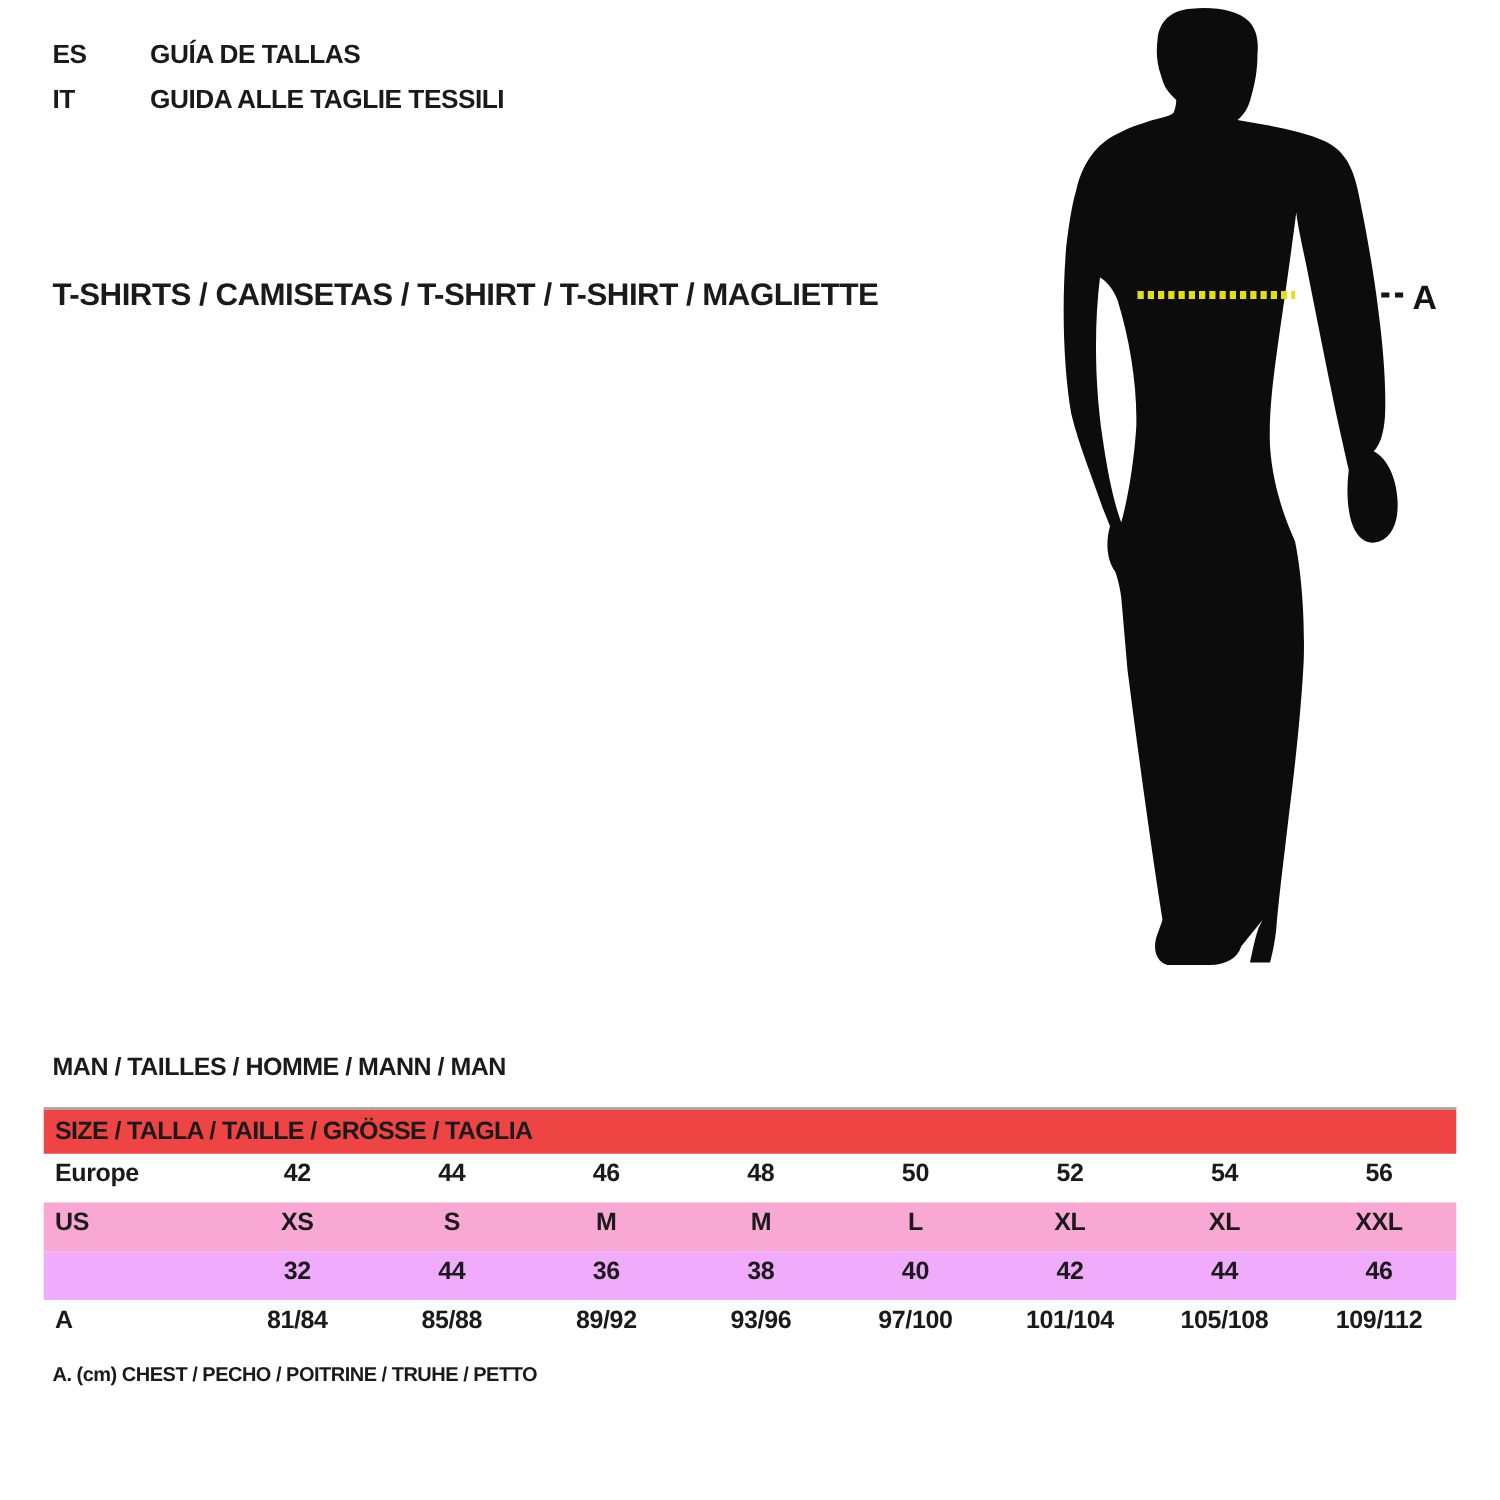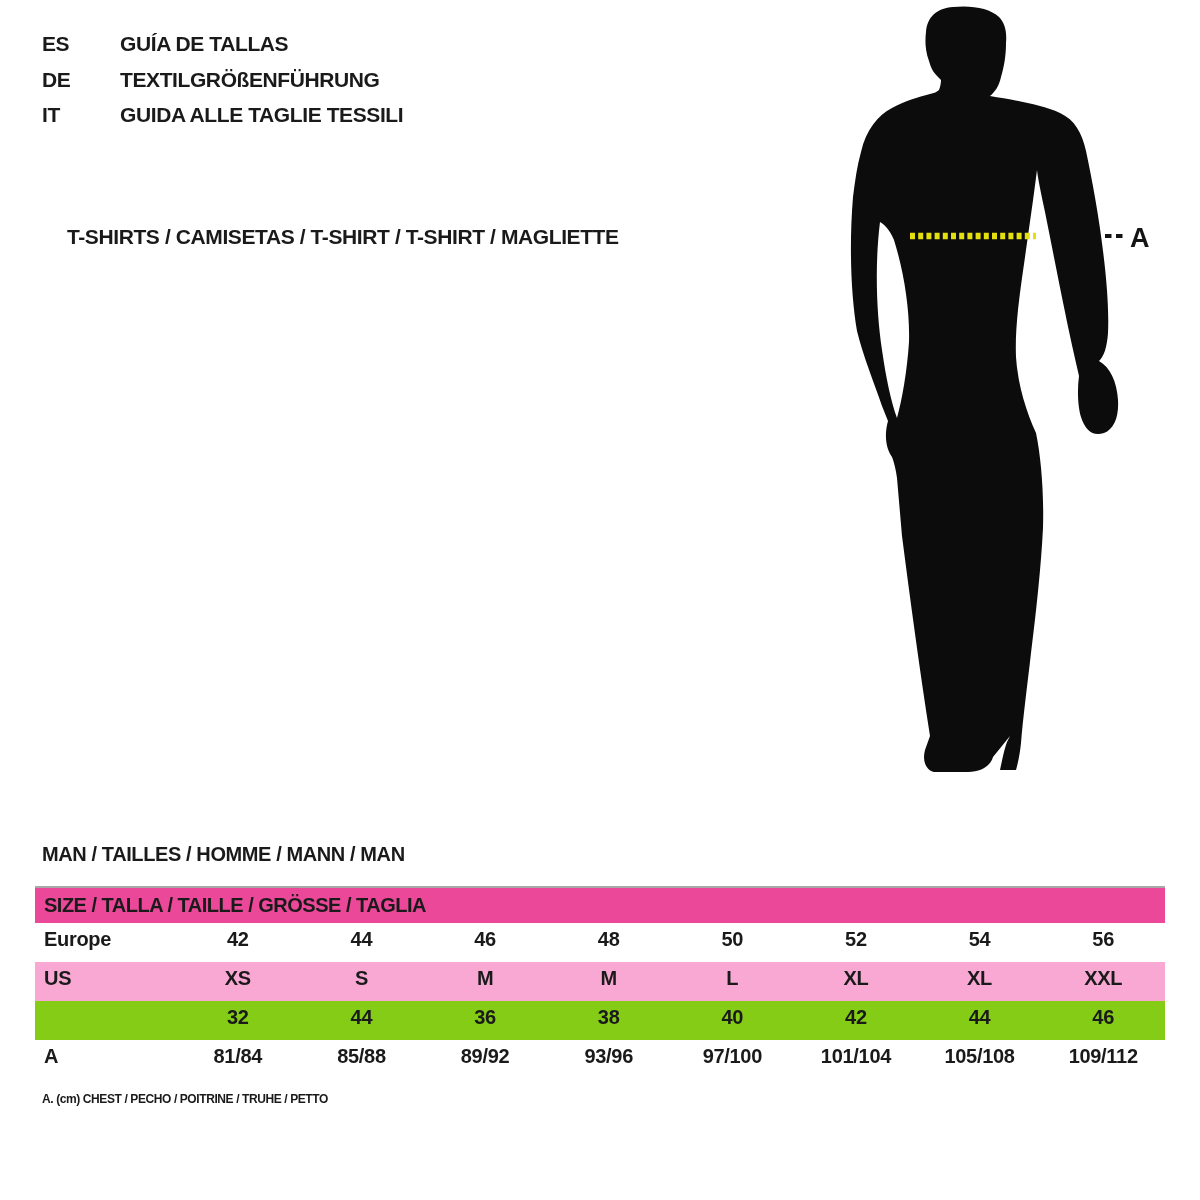--- a/index.html
+++ b/index.html
@@ -6,47 +6,46 @@
   body{
     width:1200px;height:1200px;position:relative;background:#ffffff;
     font-family:"Liberation Sans","DejaVu Sans",sans-serif;
     color:#1a1a1a;overflow:hidden;
   }
   
   .lang-list{position:absolute;left:42px;top:26px;}
   .lang-row{font-weight:bold;font-size:21px;line-height:35.6px;letter-spacing:-0.4px;white-space:nowrap;}
   .lang-code{display:inline-block;width:78px;}
   
-  .category-block{position:absolute;left:42px;top:221px;font-weight:bold;font-size:21px;line-height:31px;letter-spacing:-0.4px;white-space:nowrap;margin-left:25px;}
+  .category-block{position:absolute;left:42px;top:221px;font-weight:bold;font-size:25px;line-height:31px;letter-spacing:-0.4px;white-space:nowrap;}
   
   .figure{position:absolute;left:830px;top:0;width:370px;height:800px;}
   .figure text{font-family:"Liberation Sans","DejaVu Sans",sans-serif;font-size:27px;font-weight:bold;fill:#141414;}
   
   .section-title{position:absolute;left:42px;top:843px;font-weight:bold;font-size:20px;letter-spacing:-0.4px;white-space:nowrap;}
   
   .size-table{position:absolute;left:35px;top:886px;width:1130px;}
   .table-header{
     height:35px;line-height:35px;padding-left:9px;
     font-weight:bold;font-size:20px;letter-spacing:-0.5px;
     border-top:2px solid #a8a8a8;white-space:nowrap;
   }
   .t-row{display:flex;height:39px;line-height:33px;font-weight:bold;font-size:20px;letter-spacing:-0.3px;}
   .t-label{width:132px;padding-left:9px;text-align:left;}
   .t-cell{flex:1;text-align:center;}
   
-  .footnote{position:absolute;left:42px;top:1092px;font-weight:bold;font-size:12px;letter-spacing:-0.4px;white-space:nowrap;}
+  .footnote{position:absolute;left:42px;top:1092px;font-weight:bold;font-size:16px;letter-spacing:-0.4px;white-space:nowrap;}
 </style>
 </head>
 <body style="background: rgb(255, 255, 255); color: rgb(26, 26, 26);">
 
 <div class="page">
 
   <div class="lang-list" id="lang-list">
       <div class="lang-row"><span class="lang-code">ES</span><span class="lang-label">GUÍA DE TALLAS</span></div>
-      <div class="lang-row"><span class="lang-code">DE</span><span class="lang-label">TEXTILGRÖßENFÜHRUNG</span></div>
       <div class="lang-row"><span class="lang-code">IT</span><span class="lang-label">GUIDA ALLE TAGLIE TESSILI</span></div>
     </div>
 
   <div class="category-block">
     <div>T-SHIRTS / CAMISETAS / T-SHIRT / T-SHIRT / MAGLIETTE</div>
   </div>
 
   <svg class="figure" viewBox="0 0 370 800" xmlns="http://www.w3.org/2000/svg">
     <path id="silhouette-path" fill="#0c0c0c" fill-rule="evenodd" d="
       M96,32
@@ -106,21 +105,21 @@
       C60,230 54,224 50,222
       Z"></path>
     <line id="chest-dotted-line" x1="80" y1="236" x2="206" y2="236" stroke="#e4e00e" stroke-width="6.5" stroke-dasharray="5 3.2"></line>
     <line id="callout-dash-line" x1="275" y1="236" x2="295" y2="236" stroke="#141414" stroke-width="4" stroke-dasharray="6.5 4.5"></line>
     <text id="measurement-label" x="300" y="247">A</text>
   </svg>
 
   <div class="section-title">MAN / TAILLES / HOMME / MANN / MAN</div>
 
   <div class="size-table">
-    <div class="table-header" id="table-header" style="background: #ec4899;">SIZE / TALLA / TAILLE / GRÖSSE / TAGLIA</div>
+    <div class="table-header" id="table-header" style="background: #ef4444;">SIZE / TALLA / TAILLE / GRÖSSE / TAGLIA</div>
     <div id="table-rows">
         <div class="t-row">
           <span class="t-label">Europe</span>
           <span class="t-cell">42</span>
           <span class="t-cell">44</span>
           <span class="t-cell">46</span>
           <span class="t-cell">48</span>
           <span class="t-cell">50</span>
           <span class="t-cell">52</span>
           <span class="t-cell">54</span>
@@ -130,21 +129,21 @@
           <span class="t-label">US</span>
           <span class="t-cell">XS</span>
           <span class="t-cell">S</span>
           <span class="t-cell">M</span>
           <span class="t-cell">M</span>
           <span class="t-cell">L</span>
           <span class="t-cell">XL</span>
           <span class="t-cell">XL</span>
           <span class="t-cell">XXL</span>
         </div>
-        <div class="t-row" style="background: #84cc16;">
+        <div class="t-row" style="background: #f0abfc;">
           <span class="t-label"></span>
           <span class="t-cell">32</span>
           <span class="t-cell">44</span>
           <span class="t-cell">36</span>
           <span class="t-cell">38</span>
           <span class="t-cell">40</span>
           <span class="t-cell">42</span>
           <span class="t-cell">44</span>
           <span class="t-cell">46</span>
         </div>

